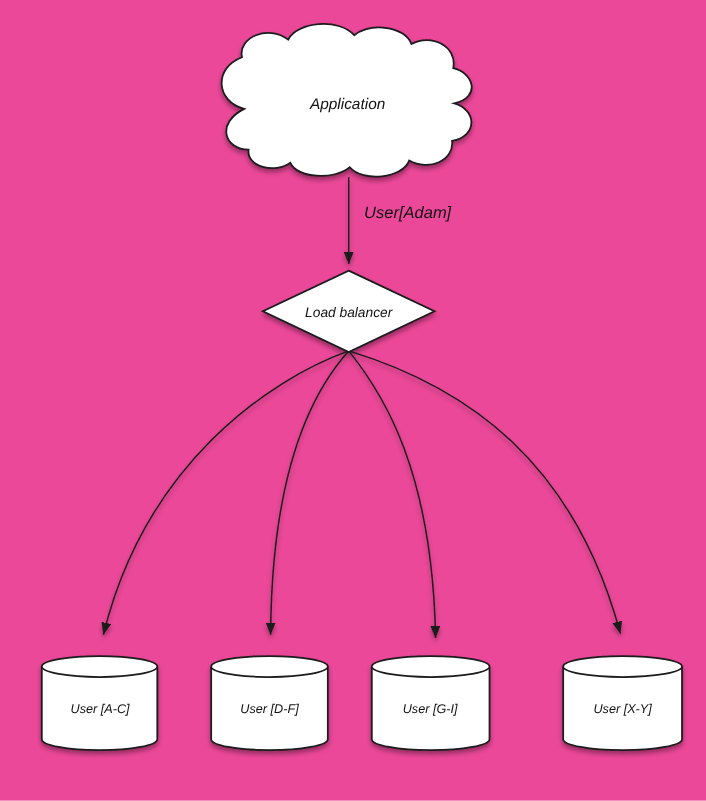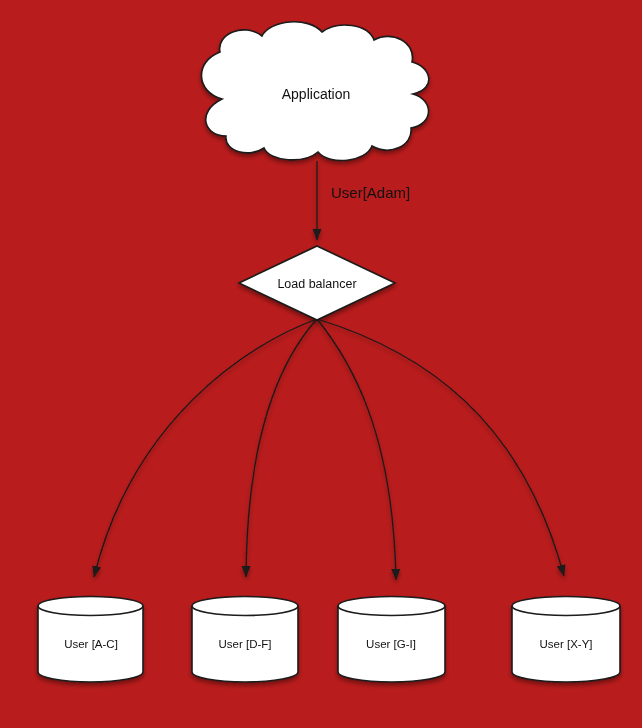--- a/index.html
+++ b/index.html
@@ -4,23 +4,24 @@
 <style>
   html, body {
     margin: 0;
     padding: 0;
     background: #ffffff;
   }
   .canvas {
     position: relative;
     width: 642px;
     height: 728px;
-    background: #b91c1c;
+    background: #ec4899;
     font-family: "Liberation Sans", sans-serif;
     overflow: hidden;
+    font-style: italic;
   }
   svg { display: block; }
   .shape {
     stroke: #1a1a1a;
     stroke-width: 1.6;
     fill: #ffffff;
   }
   .edge {
     stroke: #1a1a1a;
     stroke-width: 1.3;

